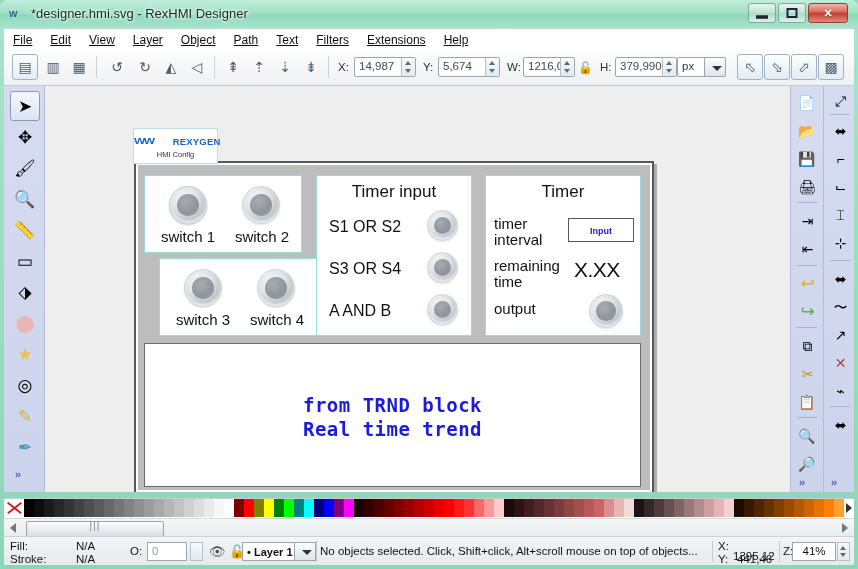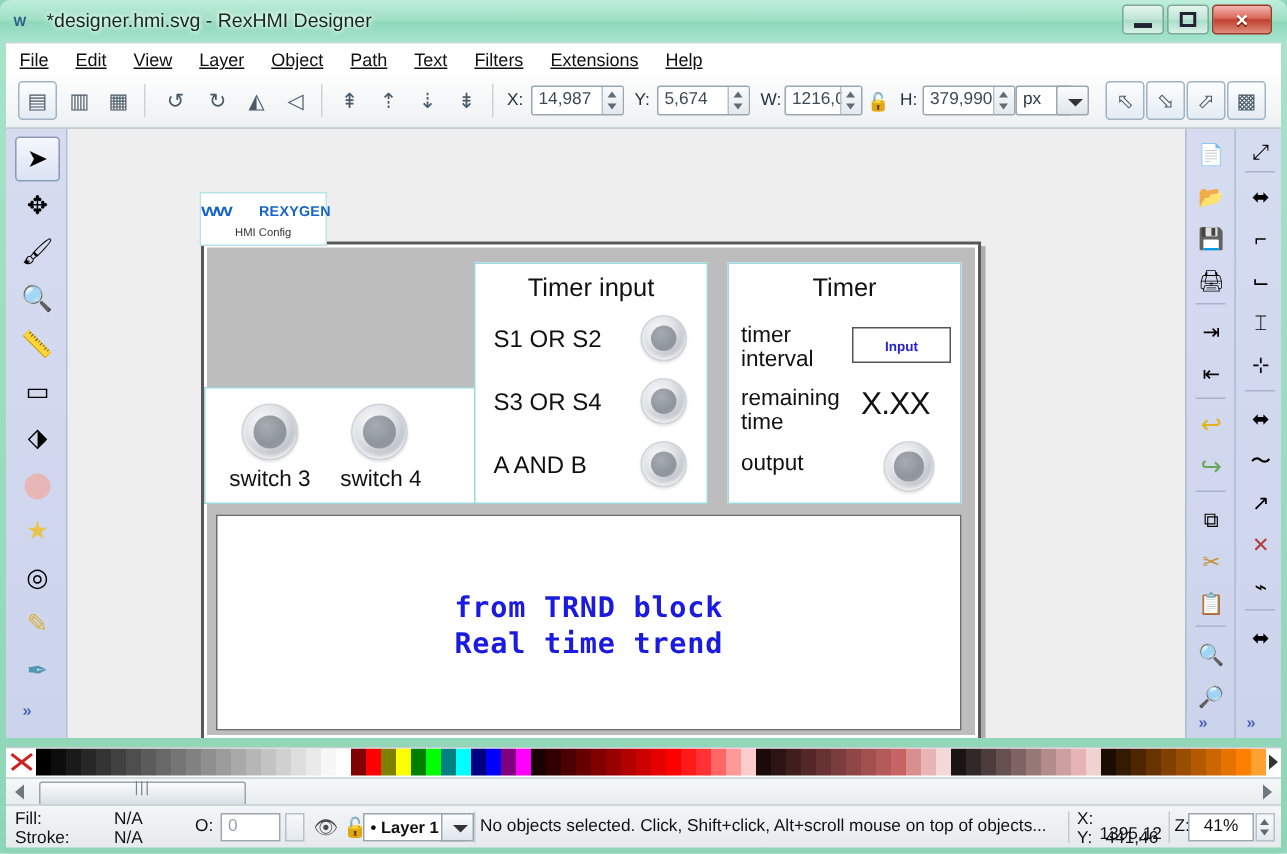--- a/index.html
+++ b/index.html
@@ -387,22 +387,29 @@
       <div class="logo-row">
         <span class="logo-mark">WW</span>
         <span class="logo-word">REXYGEN</span>
       </div>
       <div class="logo-sub">HMI Config</div>
     </div>
 
     <div class="hmi-page">
       <div class="hmi-inner"></div>
 
-
-      <div class="panel" style="left:0;top:95px;width:188px;height:78px">
+      <div class="panel" style="left:8px;top:12px;width:158px;height:78px">
+        <div class="led" style="left:24px;top:10px;width:38px;height:38px"><span class="dark"></span></div>
+        <div class="led dark" style="left:24px;top:10px;width:38px;height:38px"></div>
+        <div class="led dark" style="left:97px;top:10px;width:38px;height:38px"></div>
+        <div class="sw-label" style="left:2px;top:52px;width:82px">switch 1</div>
+        <div class="sw-label" style="left:76px;top:52px;width:82px">switch 2</div>
+      </div>
+
+      <div class="panel" style="left:23px;top:95px;width:188px;height:78px">
         <div class="led dark" style="left:24px;top:10px;width:38px;height:38px"></div>
         <div class="led dark" style="left:97px;top:10px;width:38px;height:38px"></div>
         <div class="sw-label" style="left:2px;top:52px;width:82px">switch 3</div>
         <div class="sw-label" style="left:76px;top:52px;width:82px">switch 4</div>
       </div>
 
       <div class="panel" style="left:180px;top:12px;width:156px;height:161px">
         <div class="panel-title">Timer input</div>
         <div class="row-label" style="left:12px;top:42px">S1 OR S2</div>
         <div class="led dark" style="left:110px;top:34px;width:31px;height:31px"></div>

